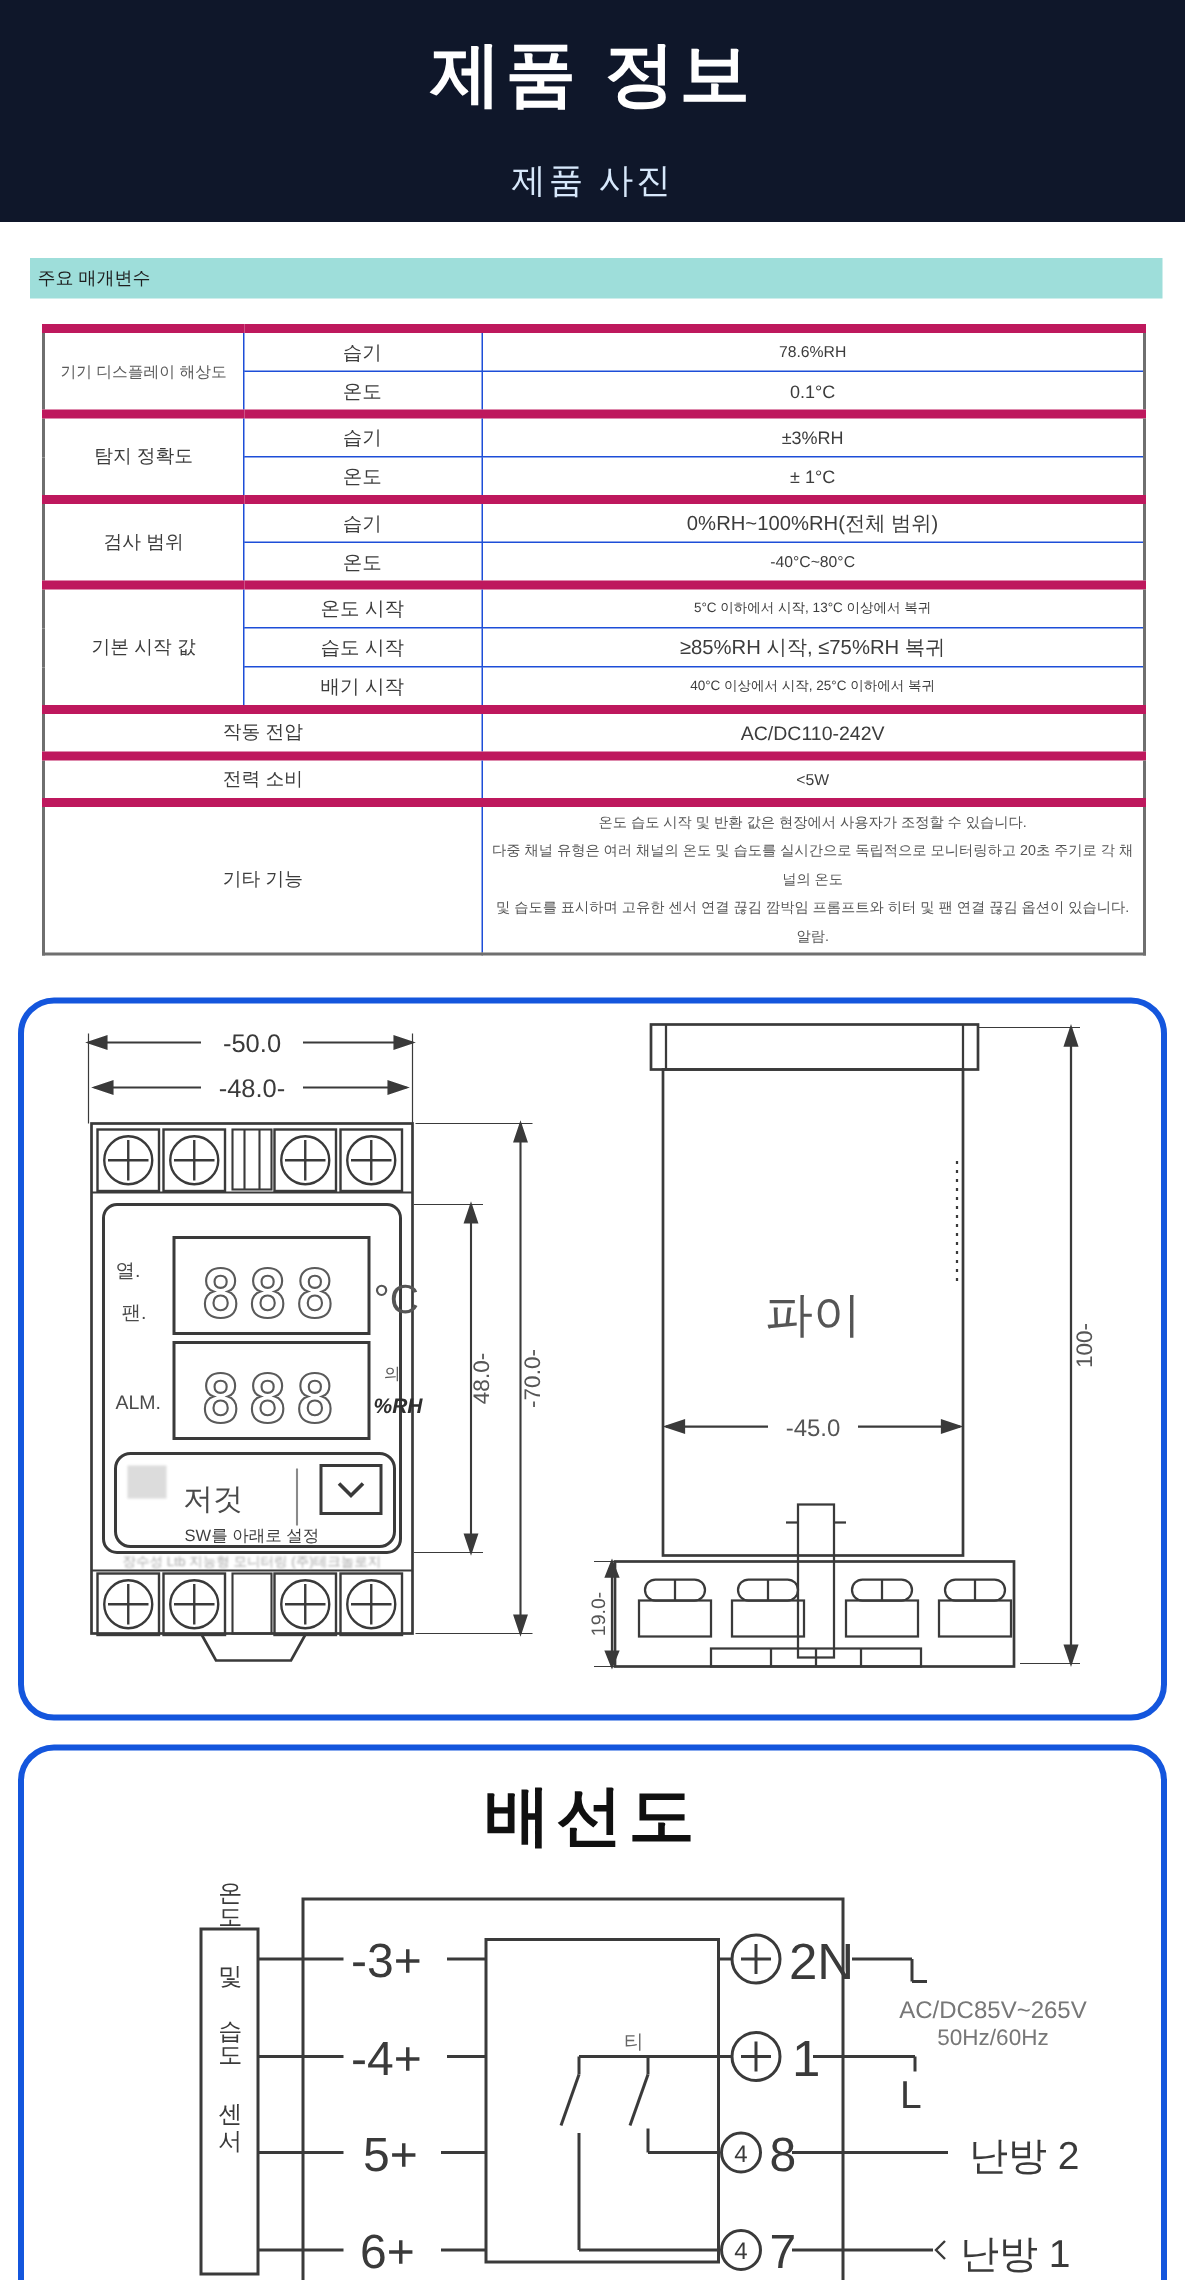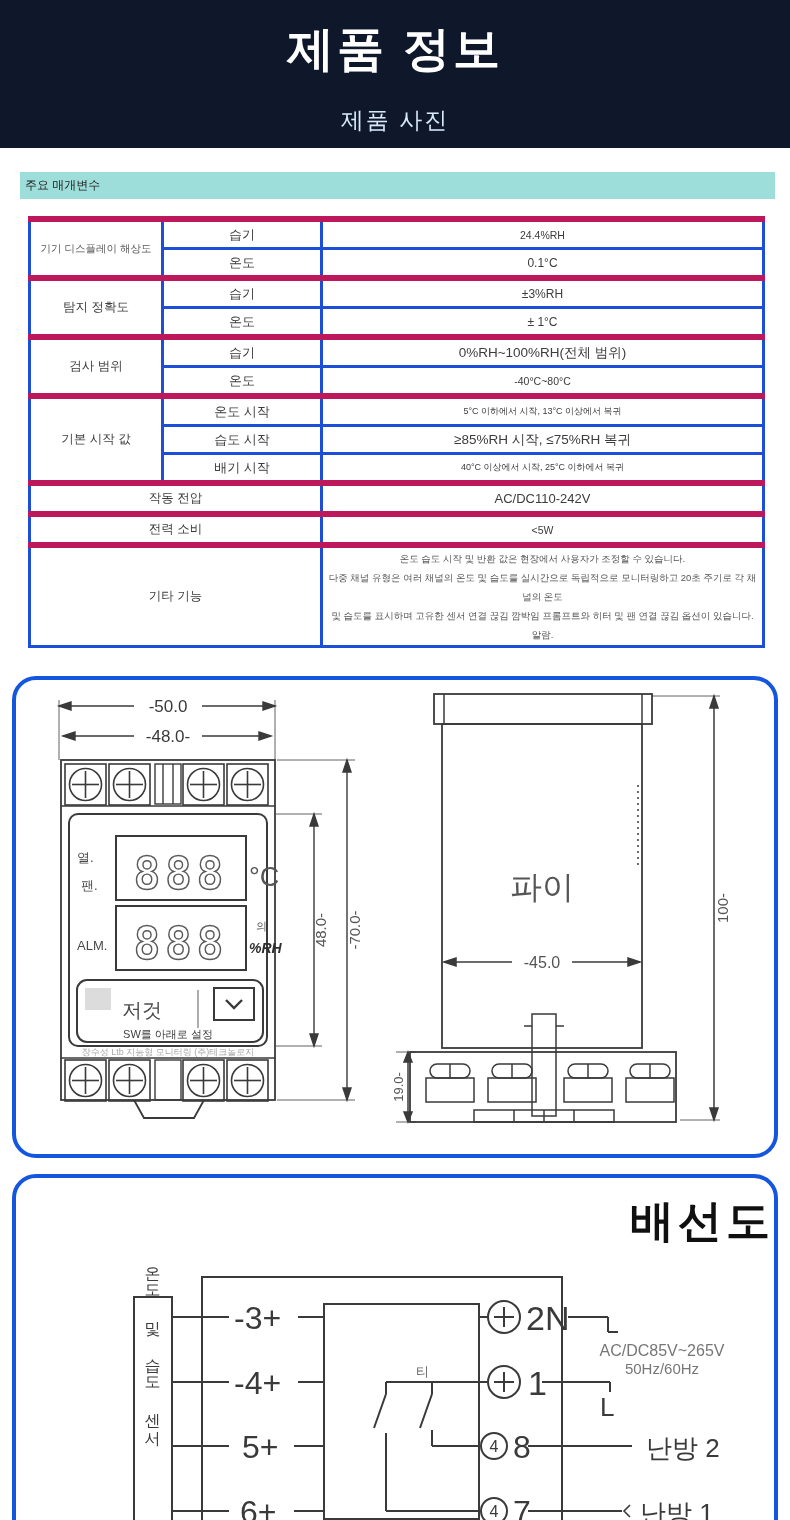--- a/index.html
+++ b/index.html
@@ -7,39 +7,39 @@
   
   .hero{height:148px;background:#0f172a;text-align:center;}
   .hero-title{margin:0;padding-top:18px;font-size:47px;font-weight:bold;color:#ffffff;letter-spacing:3px;}
   .hero-sub{margin-top:24px;font-size:23px;color:#d7e8fb;letter-spacing:2px;}
   
   .sec-label{margin:24px 15px 0 20px;background:#9ededa;height:27px;line-height:27px;
              padding-left:5px;font-size:12px;color:#1d1d1d;}
   
   table.params{margin:17px 0 0 28px;border-collapse:collapse;width:734px;table-layout:fixed;}
   table.params{border:2px solid #6f6f6f;}
-  table.params td{border:3px solid #1d4ed8;text-align:center;vertical-align:middle;
+  table.params td{border:1px solid #1d4ed8;text-align:center;vertical-align:middle;
                   color:#3c3c3c;padding:1px 4px;height:23px;overflow:hidden;}
   tr.gs td{border-top:6px solid #be185d;}
   td.cat{font-size:12.5px;color:#4a4a4a;}
   td.cat.c-small{font-size:10.5px;color:#5a5a5a;}
   td.sub{font-size:13px;color:#474747;}
   .v-xs{font-size:9px;color:#5c5c5c;}
   .v-sm{font-size:10.5px;color:#4c4c4c;}
   .v-md{font-size:12px;}
   .v-md13{font-size:13px;}
   .v-lg{font-size:13.5px;}
   td.other-cell{padding:4px 2px;}
   td.other-cell div{font-size:9.5px;color:#555;line-height:19px;}
   col.c1{width:133px;} col.c2{width:159px;} col.c3{width:442px;}
   
   .panel{margin:28px 12px 0 12px;border:4px solid #1456dd;border-radius:24px;background:#fff;}
   .panel-dims{display:flex;align-items:flex-start;padding:10px 18px 6px 14px;gap:16px;}
   .panel-wiring{margin-top:16px;padding-bottom:10px;}
-  .wiring-title{margin:14px 0 0 0;text-align:right;font-size:44px;font-weight:bold;color:#101010;letter-spacing:4px;}
+  .wiring-title{margin:14px 0 0 0;text-align:center;font-size:44px;font-weight:bold;color:#101010;letter-spacing:4px;}
   svg text{font-family:"Liberation Sans",sans-serif;}
   .seg{font-family:"DejaVu Sans Mono",monospace;font-weight:bold;letter-spacing:5px;}
   .blurred{filter:blur(0.6px);}
 </style>
 </head>
 <body>
 
 <header class="hero">
   <h1 class="hero-title">제품 정보</h1>
   <div class="hero-sub">제품 사진</div>
@@ -50,21 +50,21 @@
 <table class="params">
   <colgroup>
       <col class="c1">
       <col class="c2">
       <col class="c3">
     </colgroup>
   <tbody>
       <tr class="gs">
     <td class="cat c-small" rowspan="2">기기 디스플레이 해상도</td>
     <td class="sub">습기</td>
-    <td class="v-sm">24.4%RH</td>
+    <td class="v-sm">78.6%RH</td>
   </tr>
   <tr>
     <td class="sub">온도</td>
     <td class="v-md">0.1°C</td>
   </tr>
   <tr class="gs">
     <td class="cat" rowspan="2">탐지 정확도</td>
     <td class="sub">습기</td>
     <td class="v-md">±3%RH</td>
   </tr>

